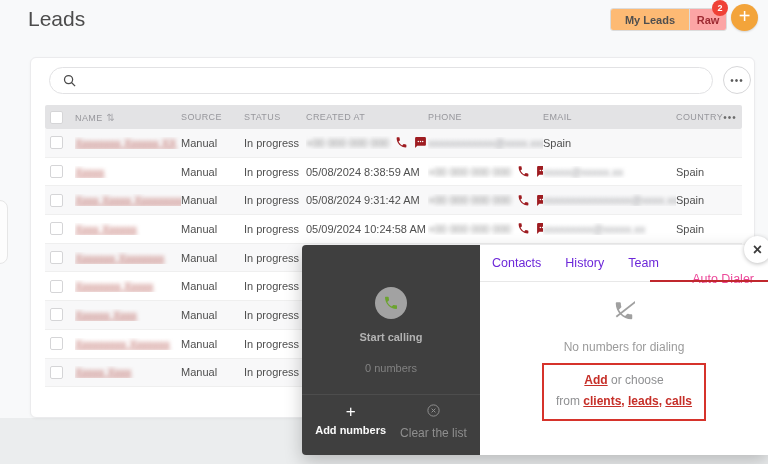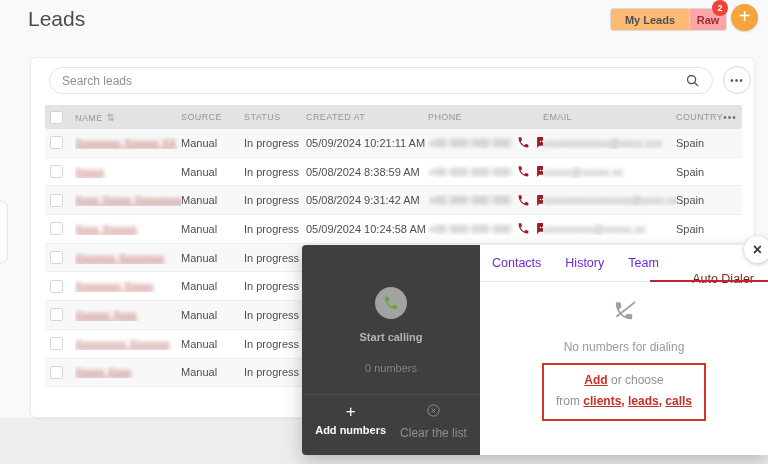--- a/index.html
+++ b/index.html
@@ -57,21 +57,21 @@
   .dial-actions { position:absolute; left:0; right:0; top:158px; display:flex; justify-content:center; gap:14px; }
   .dial-act { display:flex; flex-direction:column; align-items:center; gap:4px; cursor:pointer; }
   .plus-glyph { color:#fff; font-size:17px; line-height:17px; }
   .clear-glyph svg { width:15px; height:15px; color:#8f8f8f; }
   .act-label-light { font-size:11px; font-weight:700; color:#fafafa; }
   .act-label-dim { font-size:12px; color:#8f8f8f; }
 
   .dial-right { flex:1; background:#fff; position:relative; }
   .tabs { display:flex; align-items:center; height:37px; padding:0 14px 0 12px; border-bottom:1px solid #e8e8e8; gap:24px; position:relative; }
   .tab { font-size:12.5px; color:#6d28d9; cursor:pointer; }
-  .tab.active { color:#7f1d1d; margin-left:auto;margin-top:32px; }
+  .tab.active { color:#ec4899; margin-left:auto;margin-top:32px; }
   .tab-underline { position:absolute; left:170px; right:0; bottom:-1px; height:2px; background:#c0272d; }
   .empty-wrap { position:absolute; left:0; right:0; top:55px; display:flex; flex-direction:column; align-items:center; }
   .noph-icon svg { width:22px; height:22px; color:#a0a0a0; }
   .empty-msg { margin-top:14px; font-size:12px; color:#9b9b9b; }
   .red-box { margin-top:9px; border:2px solid #d6332b; padding:5px 12px 7px; text-align:center; font-size:12px; line-height:1.75; color:#8f9092; }
   .rlink { color:#c62f28; font-weight:700; text-decoration:underline; cursor:pointer; }
   .rcomma { color:#c62f28; font-weight:700; }
 
   .close-btn { position:absolute; left:744px; top:236px; width:27px; height:27px; border-radius:50%; background:#fff; box-shadow:0 1px 4px rgba(0,0,0,.25); color:#3c3c3c; font-size:16px; font-weight:700; display:flex; align-items:center; justify-content:center; z-index:6; cursor:pointer; }
 </style>
@@ -83,21 +83,20 @@
 <div class="page-title">Leads</div>
 <div class="seg">
   <div class="seg-btn seg-my">My Leads</div>
   <div class="seg-btn seg-raw">Raw</div>
 </div>
 <div class="badge">2</div>
 <div class="plus-btn">+</div>
 
 <div class="card">
   <div class="search-pill">
-    <input type="text" placeholder="Search leads" style="">
     <span class="search-icon">
       <svg viewBox="0 0 24 24" fill="none" stroke="currentColor" stroke-width="2">
           <circle cx="10.5" cy="10.5" r="6.5"></circle>
           <line x1="15.5" y1="15.5" x2="21" y2="21"></line>
         </svg>
     </span>
   </div>
   <div class="more-circle">•••</div>
 
   <div class="table">
@@ -117,21 +116,20 @@
         </div>
     </div>
     <div id="t-body">
         <div class="t-row">
           <div class="cell">
             <div class="cb"></div>
           </div>
           <div class="cell"><span class="name-link">Xxxxxxxx Xxxxxx XX</span></div>
           <div class="cell">Manual</div>
           <div class="cell">In progress</div>
-          <div class="cell">05/09/2024 10:21:11 AM</div>
           <div class="cell phone-cell">
             <span class="redact ph-txt">+00 000 000 000</span>
             <span class="mini-ic"><svg viewBox="0 0 24 24" fill="currentColor">
                 <path d="M6.62 10.79c1.44 2.83 3.76 5.14 6.59 6.59l2.2-2.21a1 1 0 0 1 1.02-.24c1.12.37 2.33.57 3.57.57a1 1 0 0 1 1 1V20a1 1 0 0 1-1 1C10.85 21 3 13.15 3 3.5a1 1 0 0 1 1-1h3.5a1 1 0 0 1 1 1c0 1.25.2 2.45.57 3.57a1 1 0 0 1-.25 1.02l-2.2 2.2z"></path>
               </svg></span>
             <span class="mini-ic"><svg viewBox="0 0 24 24" fill="currentColor">
                 <path d="M20 2H4a2 2 0 0 0-2 2v18l4-4h14a2 2 0 0 0 2-2V4a2 2 0 0 0-2-2z"></path>
                 <circle cx="8" cy="10" r="1.4" fill="#fff"></circle>
                 <circle cx="12" cy="10" r="1.4" fill="#fff"></circle>
                 <circle cx="16" cy="10" r="1.4" fill="#fff"></circle>

